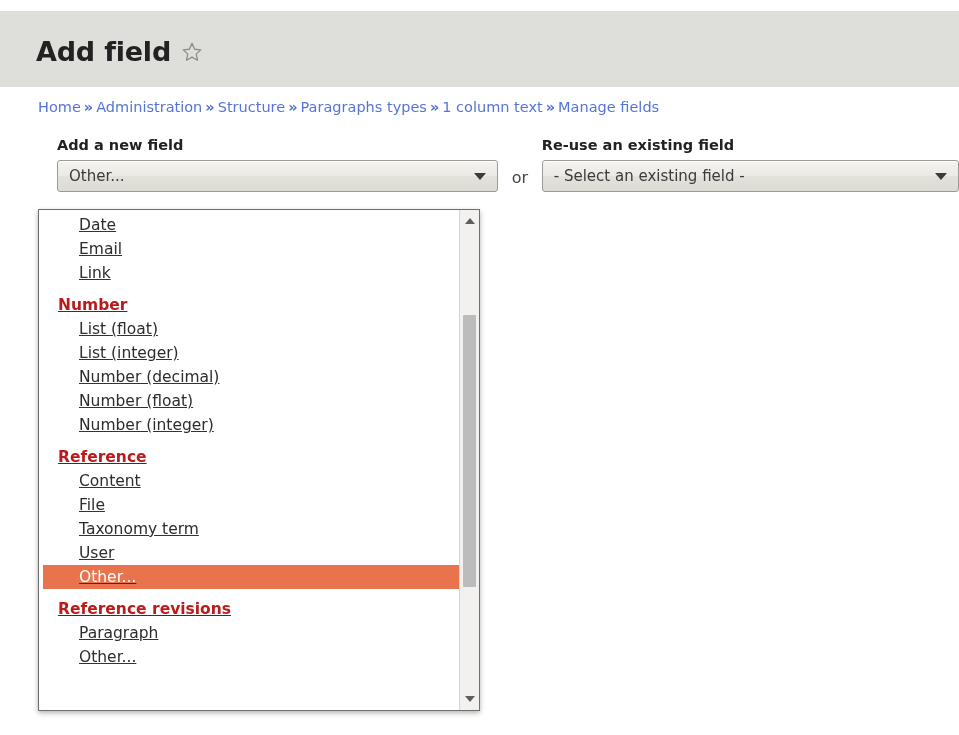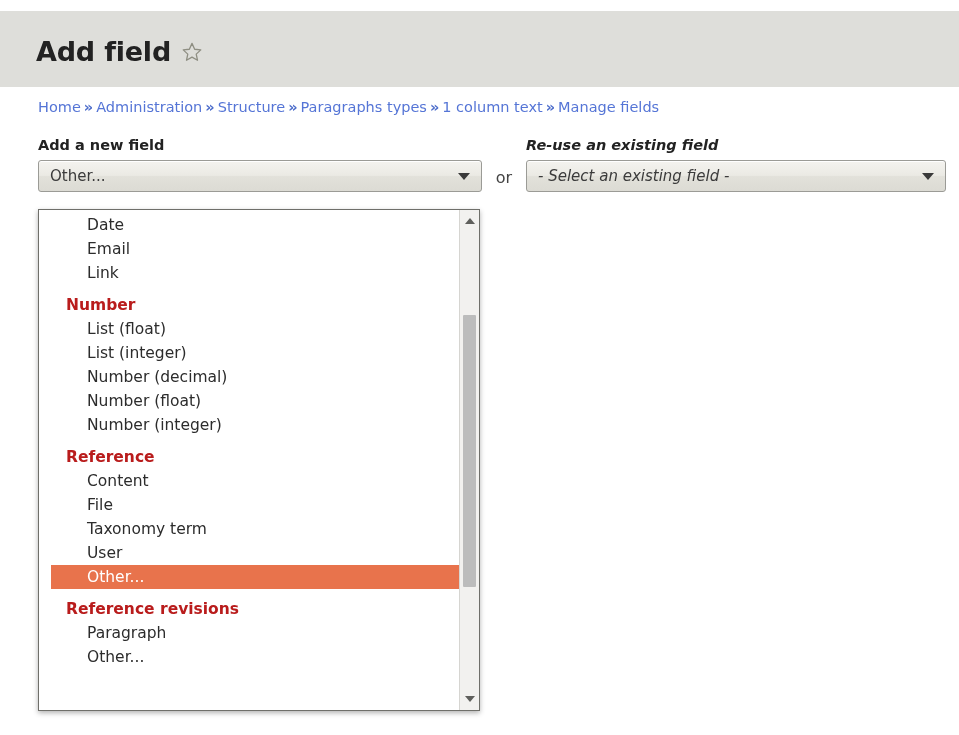--- a/index.html
+++ b/index.html
@@ -73,30 +73,31 @@
 
   
   .form-area {
     position: relative;
     margin-top: 22px;
     padding-left: 38px;
   }
   .cols {
     display: flex;
     align-items: flex-start;
+    margin-left: 19px;
   }
   .col-left { width: 444px; position: relative; }
   .col-or {
     width: 44px;
     text-align: center;
     font-size: 16px;
     color: #444444;
     padding-top: 31px;
   }
-  .col-right { width: 420px; font-style: italic; }
+  .col-right { width: 420px; }
 
   .field-label {
     font-size: 14.5px;
     font-weight: bold;
     color: #222222;
     margin-bottom: 7px;
     display: block;
   }
 
   
@@ -143,23 +144,24 @@
     width: 442px;
     height: 502px;
     background: #ffffff;
     border: 1px solid #6f6f6a;
     box-shadow: 0 2px 5px rgba(0,0,0,0.30);
     display: flex;
     z-index: 40;
   }
   .dropdown-list {
     flex: 1;
-    padding: 3px 0 0 12px;
+    padding: 3px 0 0 4px;
     overflow: hidden;
     position: relative;
+    text-decoration: underline;
   }
   .opt {
     height: 24px;
     line-height: 24px;
     font-size: 15.5px;
     color: #2c2c2c;
     padding-left: 36px;
     white-space: nowrap;
   }
   .opt.group {

